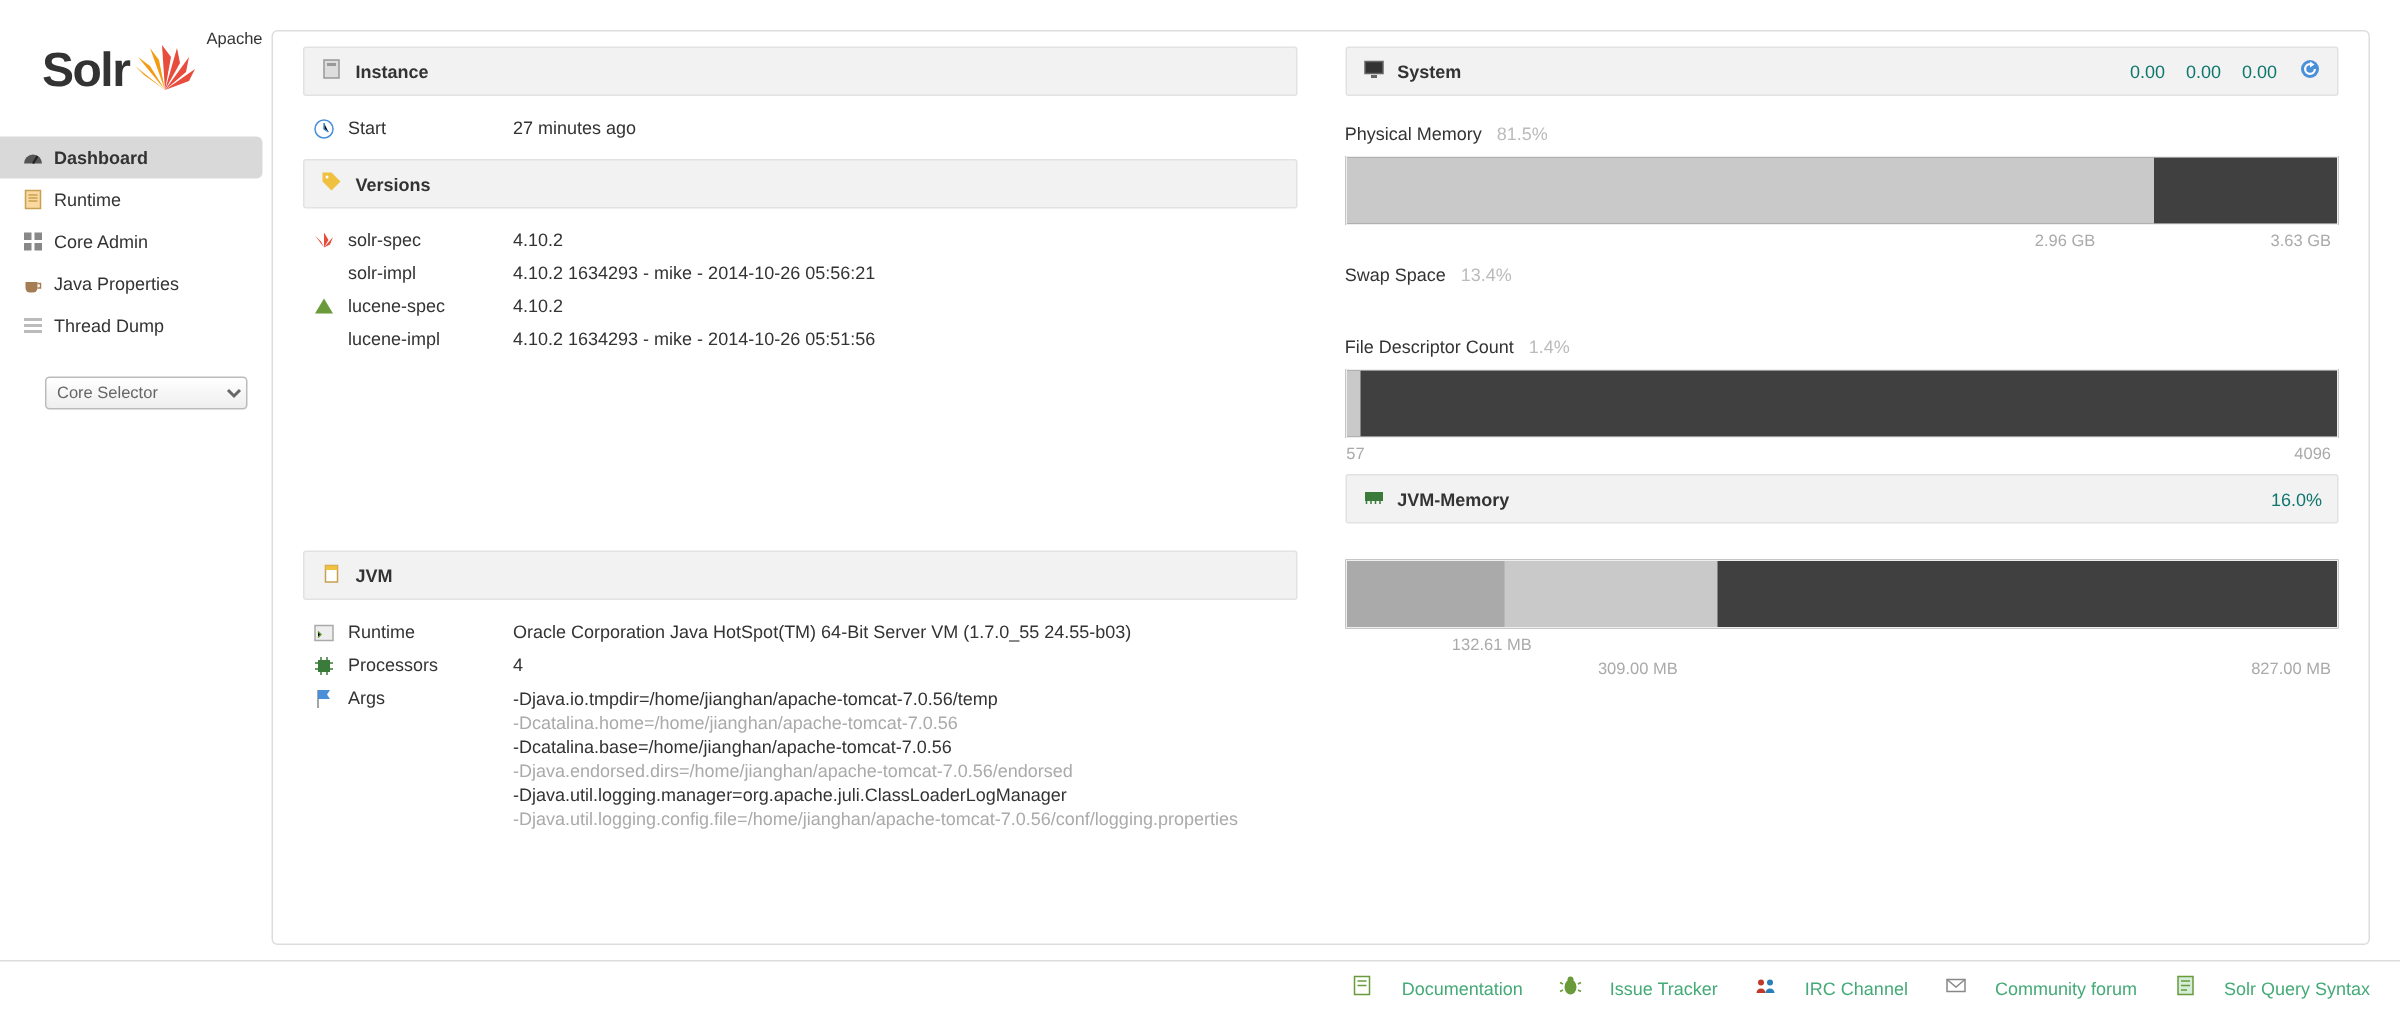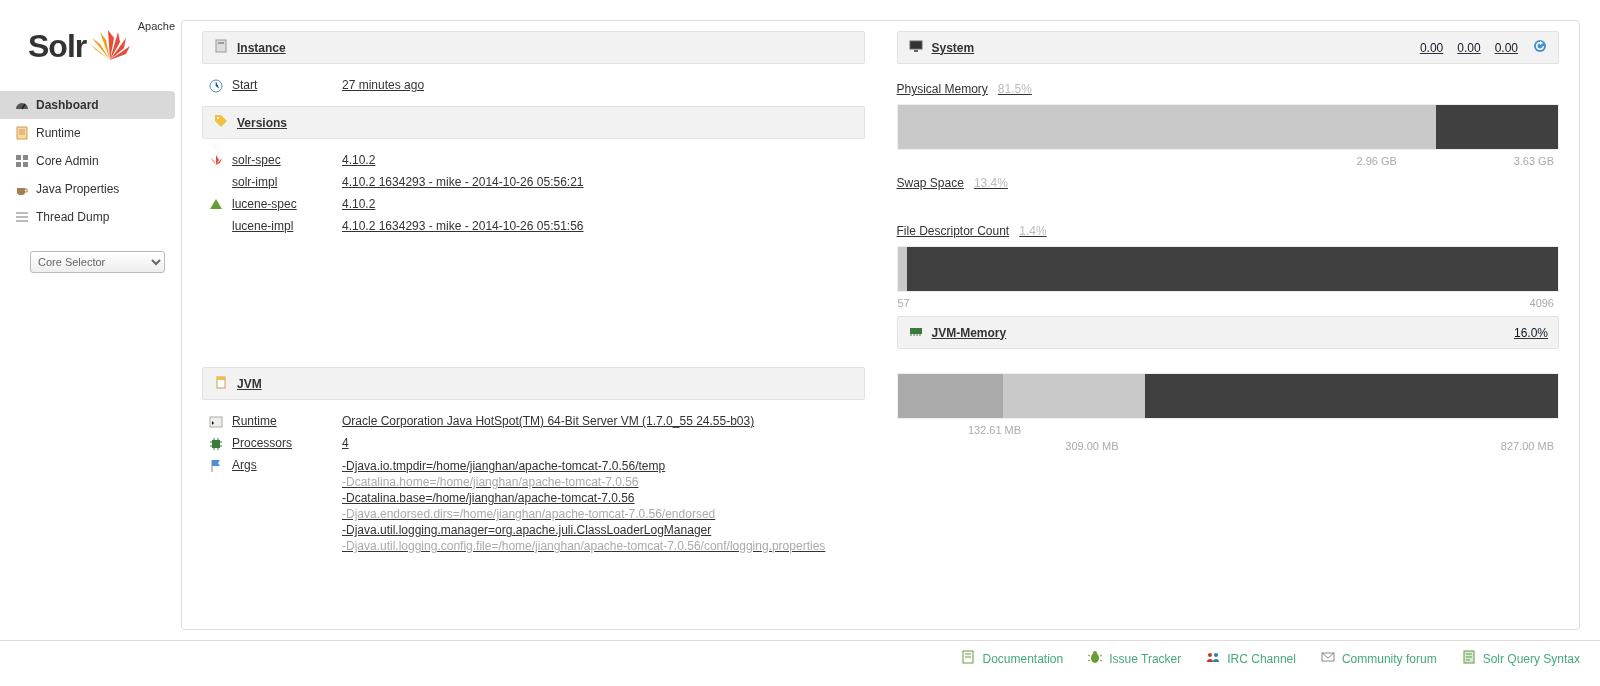--- a/index.html
+++ b/index.html
@@ -10,45 +10,45 @@
   .logo-apache { font-size: 11px; display: block; margin-left: 2px; margin-bottom: -4px; }
   .logo-row { display: flex; align-items: flex-start; }
   .logo-solr { font-size: 32px; font-weight: bold; letter-spacing: -1px; }
   .logo-swirl { display: inline-block; margin-left: 2px; }
   .nav { list-style: none; }
   .nav li { padding: 7px 10px 7px 36px; position: relative; cursor: pointer; }
   .nav li.active { background: #d9d9d9; font-weight: bold; border-radius: 0 4px 4px 0; }
   .nav li .nav-icon { position: absolute; left: 14px; top: 6px; width: 16px; height: 16px; display: inline-flex; align-items: center; justify-content: center; }
   .core-selector-wrap { padding: 20px 10px 0 30px; }
   .core-selector { width: 100%; font-size: 11px; padding: 3px; border: 1px solid #bbb; border-radius: 3px; background: linear-gradient(#fff,#eee); color: #666; }
-  .main { flex: 1; display: flex; gap: 32px; padding: 10px 20px; min-width: 0; border: 1px solid #ddd; border-radius: 4px; margin: 20px 20px 10px 6px; text-decoration: underline; }
+  .main { flex: 1; display: flex; gap: 32px; padding: 10px 20px; min-width: 0; border: 1px solid #ddd; border-radius: 4px; margin: 20px 20px 10px 6px; }
   .col { flex: 1; min-width: 0; }
   .panel { margin-bottom: 10px; }
   .panel-header { background: #f2f2f2; border: 1px solid #e2e2e2; border-radius: 2px; padding: 6px 10px; font-weight: bold; display: flex; align-items: center; gap: 8px; }
-  .panel-header .right { margin-left: auto; display: flex; align-items: center; gap: 14px; color: #0f172a; font-weight: normal; }
+  .panel-header .right { margin-left: auto; display: flex; align-items: center; gap: 14px; color: #0f766e; font-weight: normal; }
   .panel-body { padding: 10px 0 0 0; }
   .kv-row { display: flex; padding: 4px 0; }
   .kv-key { width: 140px; padding-left: 30px; position: relative; color: #333; }
   .kv-key .row-icon { position: absolute; left: 6px; top: 0; }
   .kv-val { flex: 1; color: #333; word-break: break-all; }
   .args-list div { padding: 1px 0; }
   .args-list div.dim { color: #aaa; }
   .metric { margin: 6px 0 24px 0; }
   .metric-title { padding: 2px 0 8px 0; }
   .metric-title .pct { color: #bbb; margin-left: 10px; }
   .bar-wrap { position: relative; height: 46px; background: #404040; border: 1px solid #eee; }
   .bar-seg { position: absolute; left: 0; top: 0; bottom: 0; }
   .bar-seg.dark { background: #aaa; }
   .bar-seg.mid { background: #c9c9c9; }
   .bar-lbl { position: absolute; font-size: 11px; color: #aaa; }
   .bar-lbl.used { bottom: -18px; }
   .bar-lbl.mid { bottom: -18px; }
   .bar-lbl.total { bottom: -18px; right: 4px; }
   .footer { border-top: 1px solid #ddd; padding: 8px 20px; display: flex; justify-content: flex-end; gap: 24px; font-size: 12px; }
-  .footer a { color: #4a7; text-decoration: none; display: flex; align-items: center; gap: 6px; justify-content: flex-end; }
+  .footer a { color: #4a7; text-decoration: none; display: flex; align-items: center; gap: 18px; justify-content: flex-end; }
   .icon16 { width: 16px; height: 16px; display: inline-block; }
 </style>
 </head>
 <body>
 
 <div class="app">
   <div class="sidebar">
     <div class="logo">
       <span class="logo-apache">Apache</span>
       <div class="logo-row">

